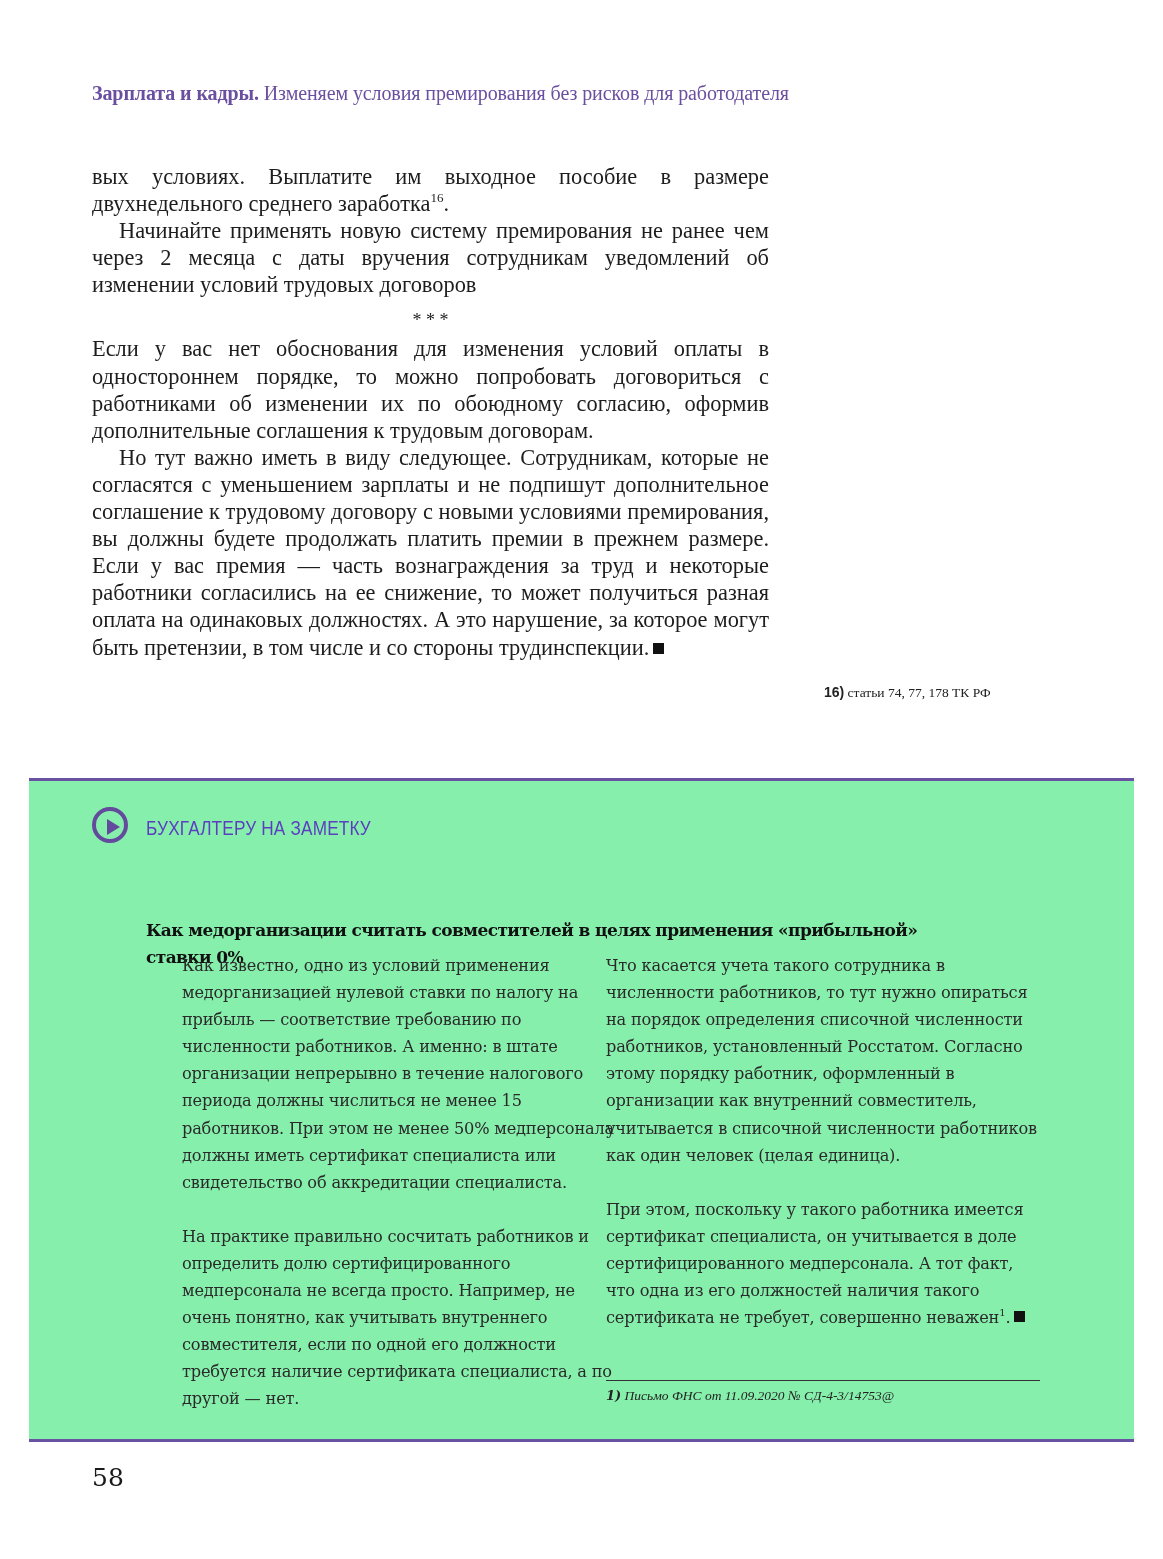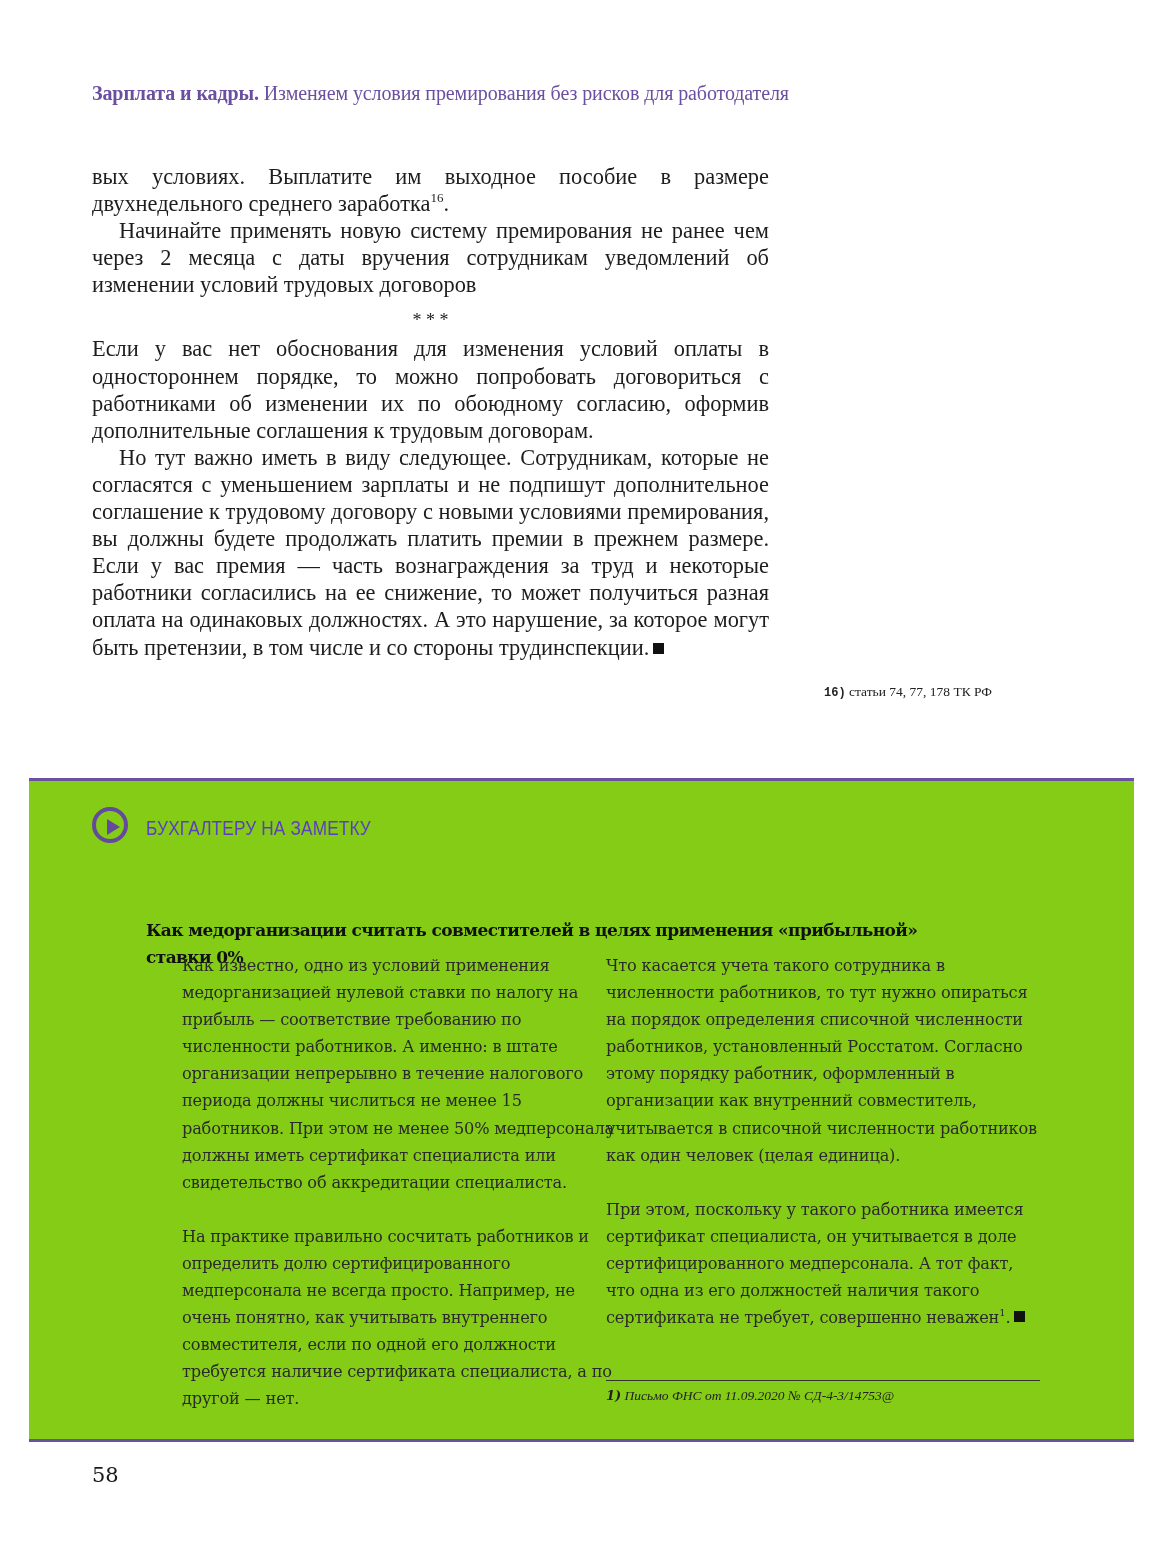--- a/index.html
+++ b/index.html
@@ -20,25 +20,25 @@
     }
     .main-col p { margin: 0; }
     .main-col p.indent { text-indent: 27px; }
     .main-col .asterisks { text-align: center; padding: 10px 0 3px 0; font-size: 18px; line-height: 24px; }
     .main-col sup { font-size: 13px; line-height: 0; vertical-align: 9px; }
     .endmark { display: inline-block; width: 11px; height: 11px; background: #111; margin-left: 4px; vertical-align: 1px; }
     .side-footnote {
       position: absolute; left: 824px; top: 684px; font-size: 13.5px;
       font-family: "Liberation Serif", serif; color: #222; white-space: nowrap;
     }
-    .side-footnote b { font-family: Liberation Mono, monospace; font-size: 12px; }
+    .side-footnote b { font-family: Liberation Sans, sans-serif; font-size: 14px; }
 
     .note-box {
       position: absolute; left: 29px; top: 778px; width: 1105px; height: 664px;
-      background: #84cc16; border-top: 3px solid #6a52a3; border-bottom: 3px solid #6a52a3;
+      background: #86efac; border-top: 3px solid #6a52a3; border-bottom: 3px solid #6a52a3;
       box-sizing: border-box;
       padding-left: 30px;
     }
     .note-icon {
       position: absolute; left: 63px; top: 26px; width: 36px; height: 36px;
       border: 4px solid #634a9c; border-radius: 50%; box-sizing: border-box;
     }
     .note-icon::after {
       content: ""; position: absolute; left: 11px; top: 8px;
       border-left: 13px solid #634a9c; border-top: 8px solid transparent; border-bottom: 8px solid transparent;
@@ -64,21 +64,21 @@
     .note-col-right { left: 577px; width: 440px; }
     .note-footnote-rule {
       position: absolute; left: 577px; top: 599px; width: 434px; height: 1px; background: #333;
     }
     .note-footnote {
       position: absolute; left: 577px; top: 607px; font-size: 13.5px; color: #222;
       font-family: "Liberation Serif", serif; white-space: nowrap; font-style: italic;
     }
     .note-footnote b { font-family: "DejaVu Serif", serif; font-size: 13px; }
     .page-number {
-      position: absolute; left: 92px; top: 1463px; font-size: 21px; color: #1a1a1a;
+      position: absolute; left: 92px; top: 1463px; font-size: 25px; color: #1a1a1a;
       font-family: "DejaVu Serif", serif;
     }
   </style>
 </head>
 <body>
 
 <div class="running-head">
   <span class="section">Зарплата и кадры.</span>
   <span>Изменяем условия премирования без рисков для работодателя</span>
 </div>

